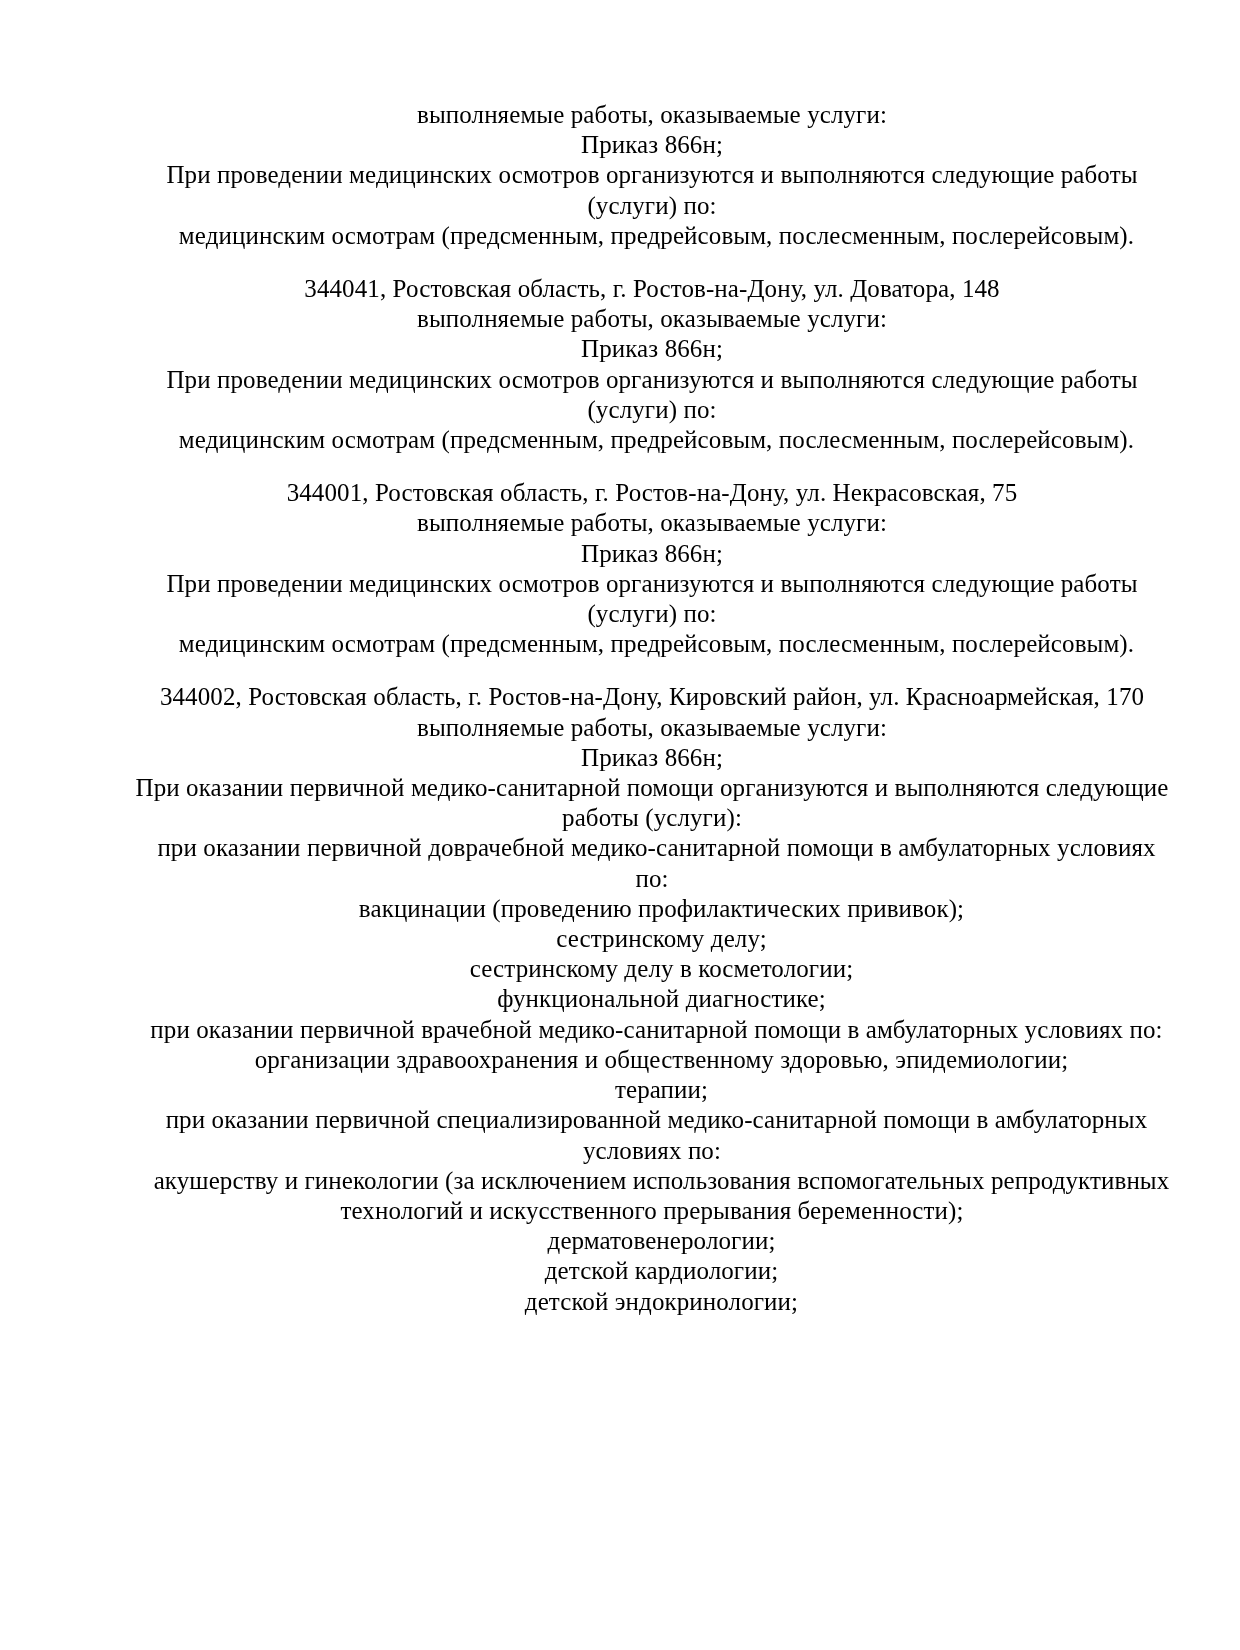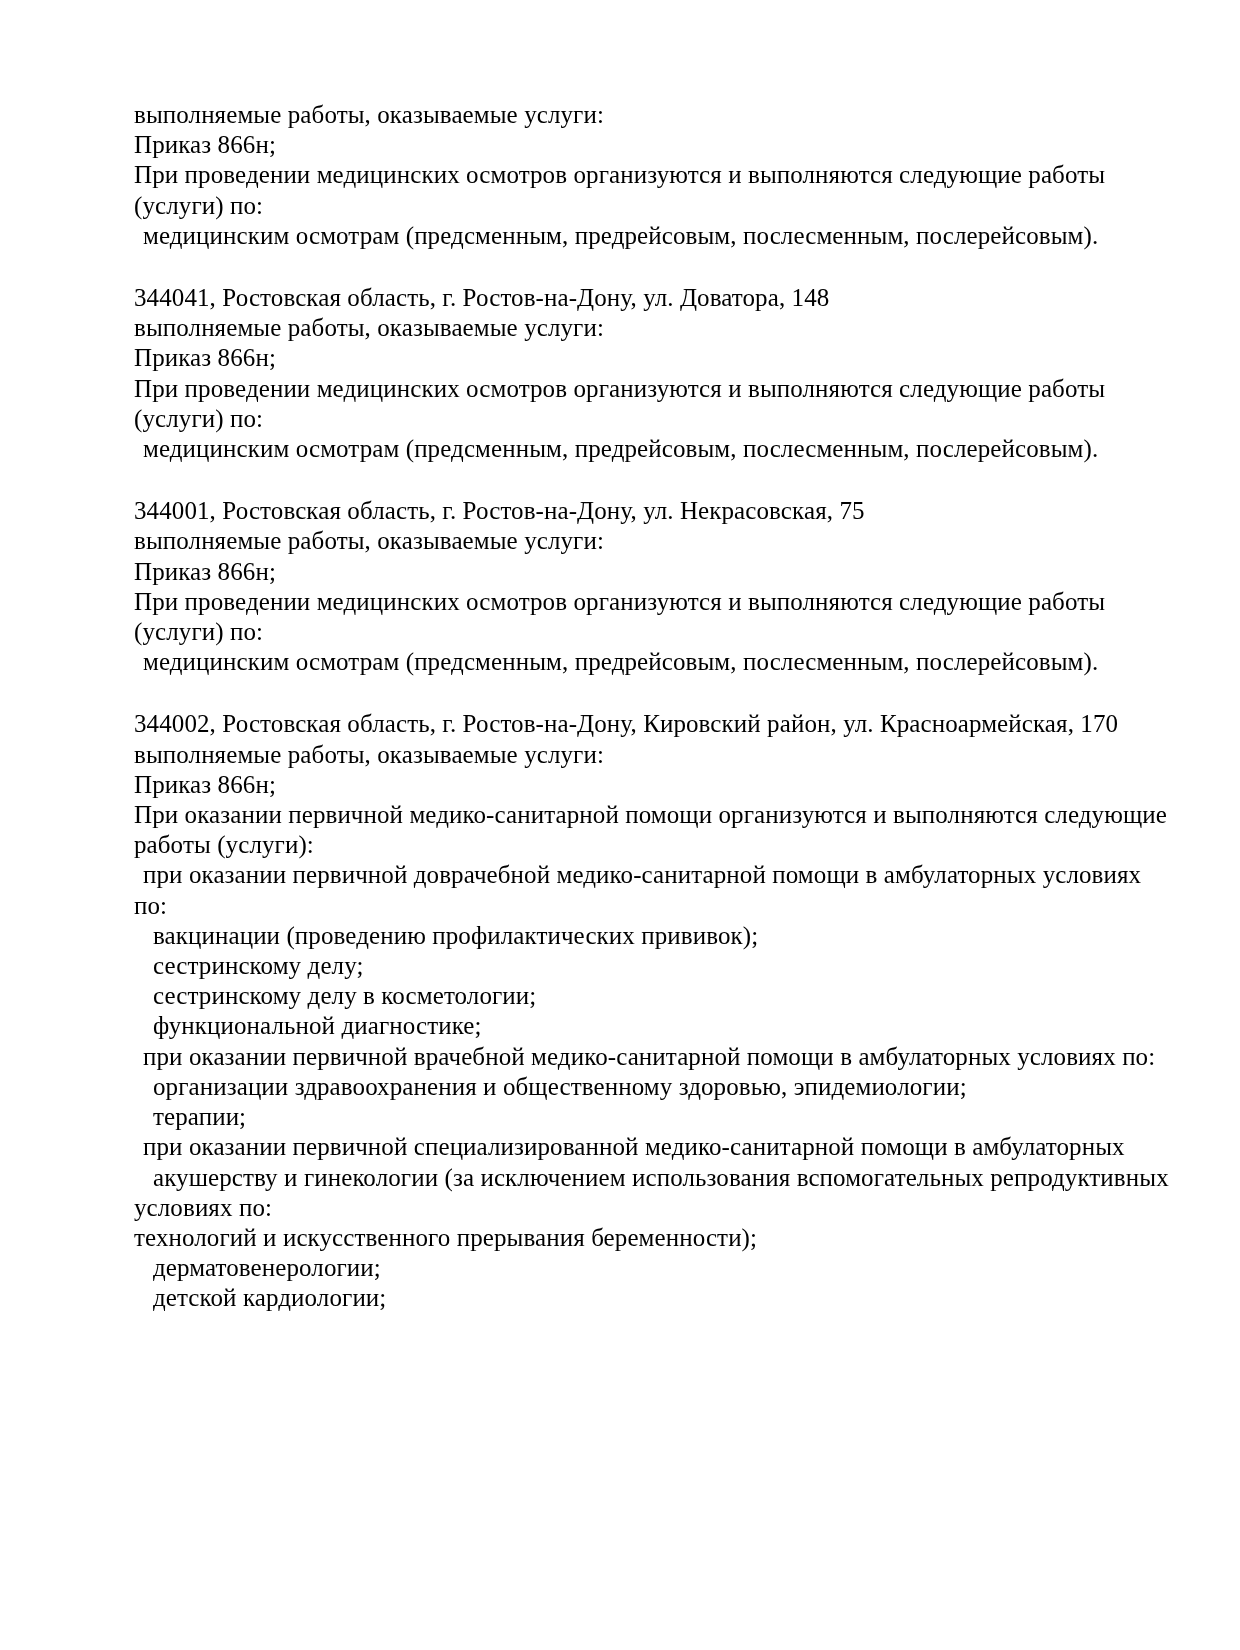--- a/index.html
+++ b/index.html
@@ -13,27 +13,28 @@
     overflow: hidden;
   }
   .page {
     position: relative;
     width: 1240px;
     height: 1650px;
     box-sizing: border-box;
     background: #ffffff;
     color: #000000;
     font-family: "Liberation Serif", "DejaVu Serif", serif;
+    text-align: center;
   }
   .doc {
     box-sizing: border-box;
     padding: 100px 70px 0 134px;
   }
   .section + .section {
-    margin-top: 32px; 
+    margin-top: 23px; 
   }
   .line {
     white-space: pre;
     font-size: 25px;
     line-height: 30.2px;
     letter-spacing: 0.1px;
   }
   .indent-0 { padding-left: 0; }
   .indent-1 { padding-left: 9px; }
   .indent-2 { padding-left: 19px; }
@@ -75,20 +76,21 @@
         <div class="line indent-1">при оказании первичной доврачебной медико-санитарной помощи в амбулаторных условиях</div>
         <div class="line indent-0">по:</div>
         <div class="line indent-2">вакцинации (проведению профилактических прививок);</div>
         <div class="line indent-2">сестринскому делу;</div>
         <div class="line indent-2">сестринскому делу в косметологии;</div>
         <div class="line indent-2">функциональной диагностике;</div>
         <div class="line indent-1">при оказании первичной врачебной медико-санитарной помощи в амбулаторных условиях по:</div>
         <div class="line indent-2">организации здравоохранения и общественному здоровью, эпидемиологии;</div>
         <div class="line indent-2">терапии;</div>
         <div class="line indent-1">при оказании первичной специализированной медико-санитарной помощи в амбулаторных</div>
+        <div class="line indent-0">условиях по:</div>
         <div class="line indent-2">акушерству и гинекологии (за исключением использования вспомогательных репродуктивных</div>
-        <div class="line indent-0">условиях по:</div>
         <div class="line indent-0">технологий и искусственного прерывания беременности);</div>
         <div class="line indent-2">дерматовенерологии;</div>
         <div class="line indent-2">детской кардиологии;</div>
+        <div class="line indent-2">детской эндокринологии;</div>
       </div>
     </div>
 </div>
 
 </body></html>

